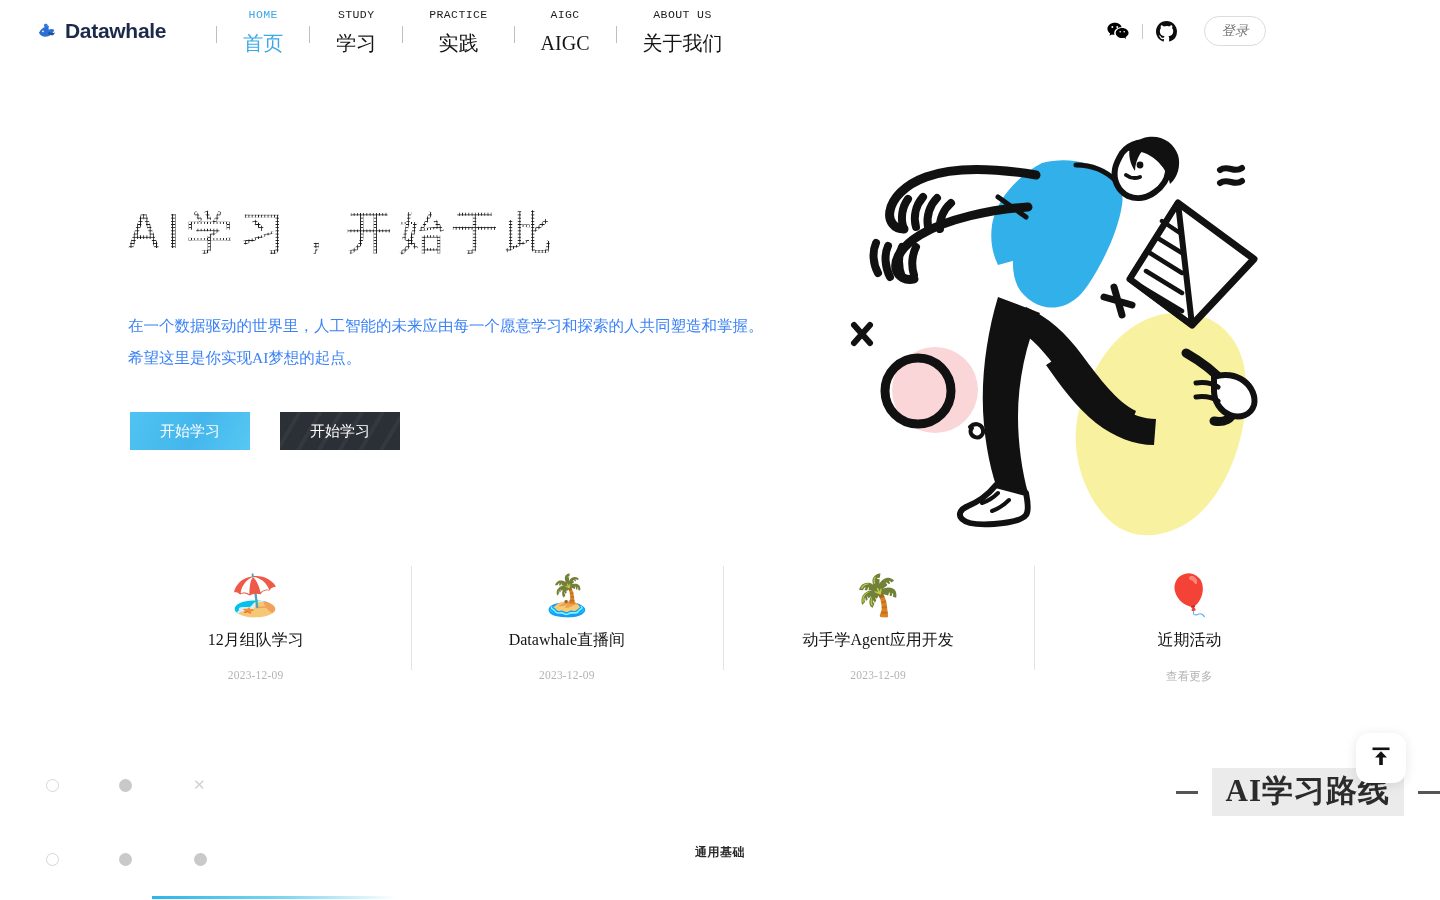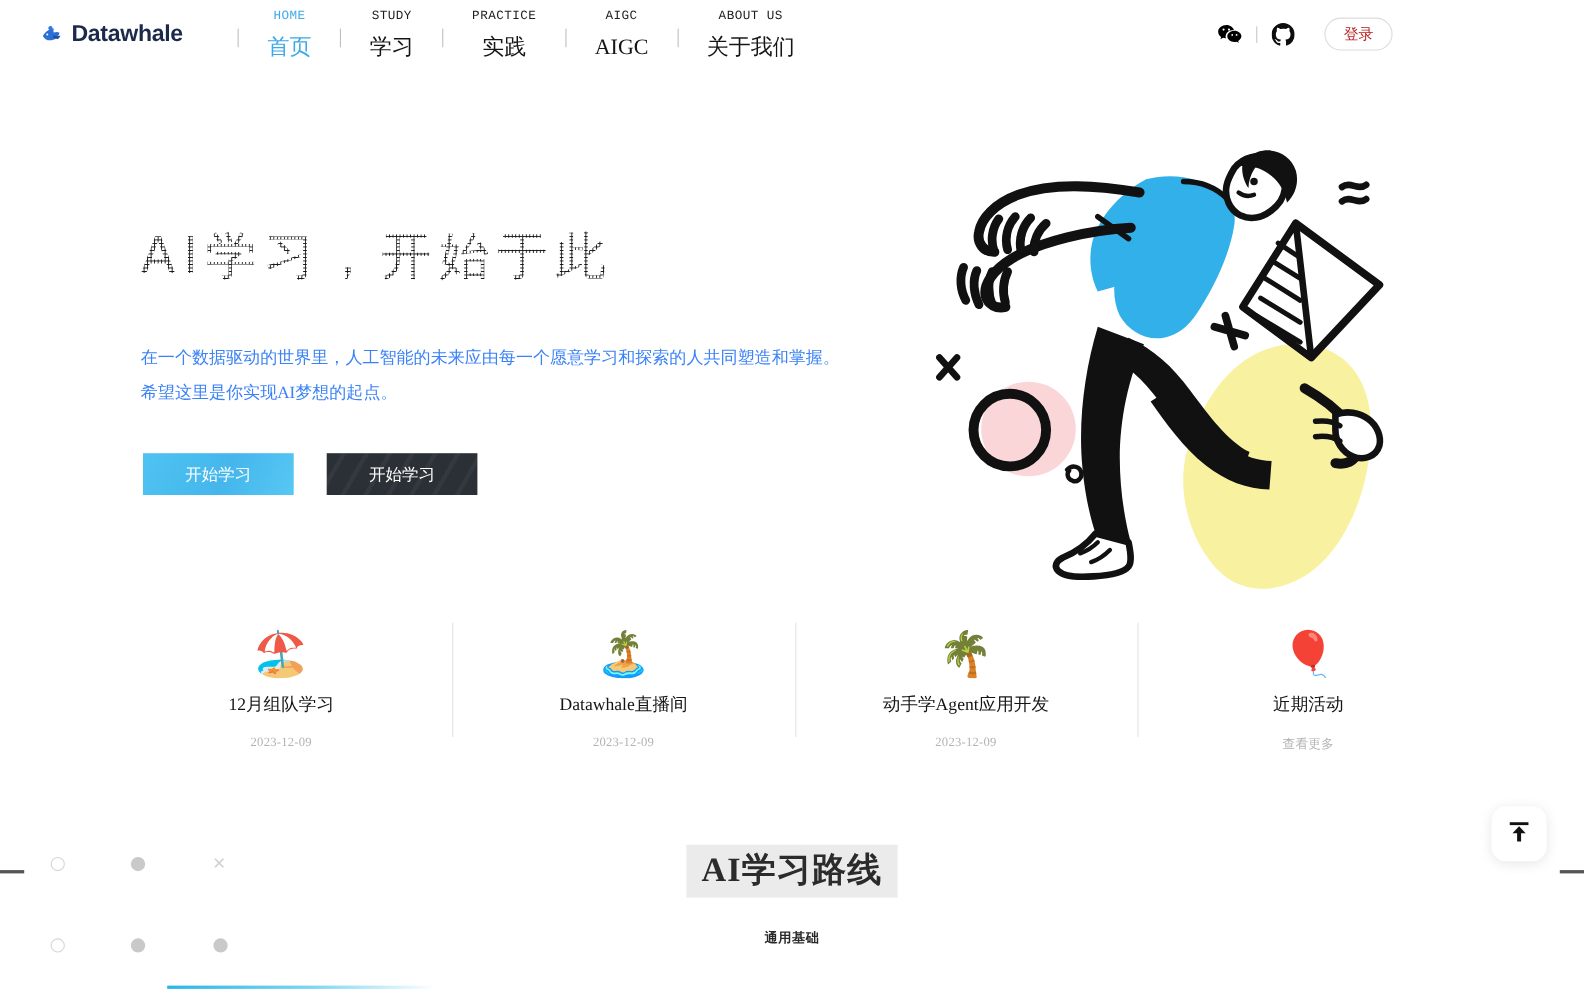--- a/index.html
+++ b/index.html
@@ -54,23 +54,23 @@
   .header-right {
     margin-left: auto; margin-right: 30px;
     display: flex; align-items: center; gap: 13px;
   }
   .hicon { cursor: pointer; display: block; }
   .hsep { width: 1px; height: 15px; background: #c9c9c9; }
   .login-btn {
     margin-left: 14px;
     width: 62px; height: 30px; border-radius: 15px;
     border: 1px solid #dcdcdc; background: #fff;
-    color: #b91c1c; font-size: 13.5px;
+    color: #737373; font-size: 13.5px;
     display: flex; align-items: center; justify-content: center;
-    cursor: pointer; font-family: "Liberation Sans", sans-serif;
+    cursor: pointer; font-family: "Liberation Sans", sans-serif; font-style: italic;
   }
   .hero-title-wrap {
     position: absolute; left: 128px; top: 196px;
     width: 600px; height: 72px;
   }
   .hero-title-txt {
     position: absolute; left: 0; top: 0;
     font-size: 46px; letter-spacing: 7px; color: #141414;
     font-family: "DejaVu Sans", sans-serif; font-weight: 500;
     white-space: nowrap; line-height: 72px;
@@ -88,21 +88,21 @@
     width: 680px;
     font-family: "Liberation Serif", "DejaVu Serif", serif;
     font-size: 15.5px; color: #3b82f6; line-height: 32px;
   }
 
   .hero-buttons {
     position: absolute; left: 130px; top: 412px;
     display: flex; gap: 30px;
   }
   .btn {
-    width: 137px; height: 38px;
+    width: 120px; height: 38px;
     display: flex; align-items: center; justify-content: center;
     font-size: 15px; cursor: pointer; color: #fff;
     font-family: "Liberation Serif", "DejaVu Serif", serif;
     border: none;
   }
   .btn-primary {
     background: linear-gradient(115deg, #4fc3f2 0%, #44b6ec 55%, #57c8f3 100%);
   }
   .btn-dark {
     background: #2b2f36;
@@ -151,21 +151,21 @@
   .section {
     position: absolute; left: 0; top: 768px;
     width: 1440px; text-align: center;
   }
   .section-en {
     font-family: "Liberation Serif", "DejaVu Serif", serif;
     font-size: 11.5px; color: #9b9b9b; letter-spacing: 1.4px;
     margin-bottom: 2px;
   }
   .section-title-row {
-    display: flex; align-items: center; justify-content: space-between; gap: 14px;
+    display: flex; align-items: center; justify-content: flex-end; gap: 14px;
   }
   .dash { width: 22px; height: 3px; background: #555; display: block; }
   .section-title {
     font-family: "Liberation Serif", "DejaVu Serif", serif;
     font-size: 31px; color: #2b2b2b; letter-spacing: 1px;
     background: #ebebeb; padding: 2px 14px 4px 14px;
   }
   .section-sub {
     margin-top: 16px;
     font-family: "Liberation Serif", "DejaVu Serif", serif;

